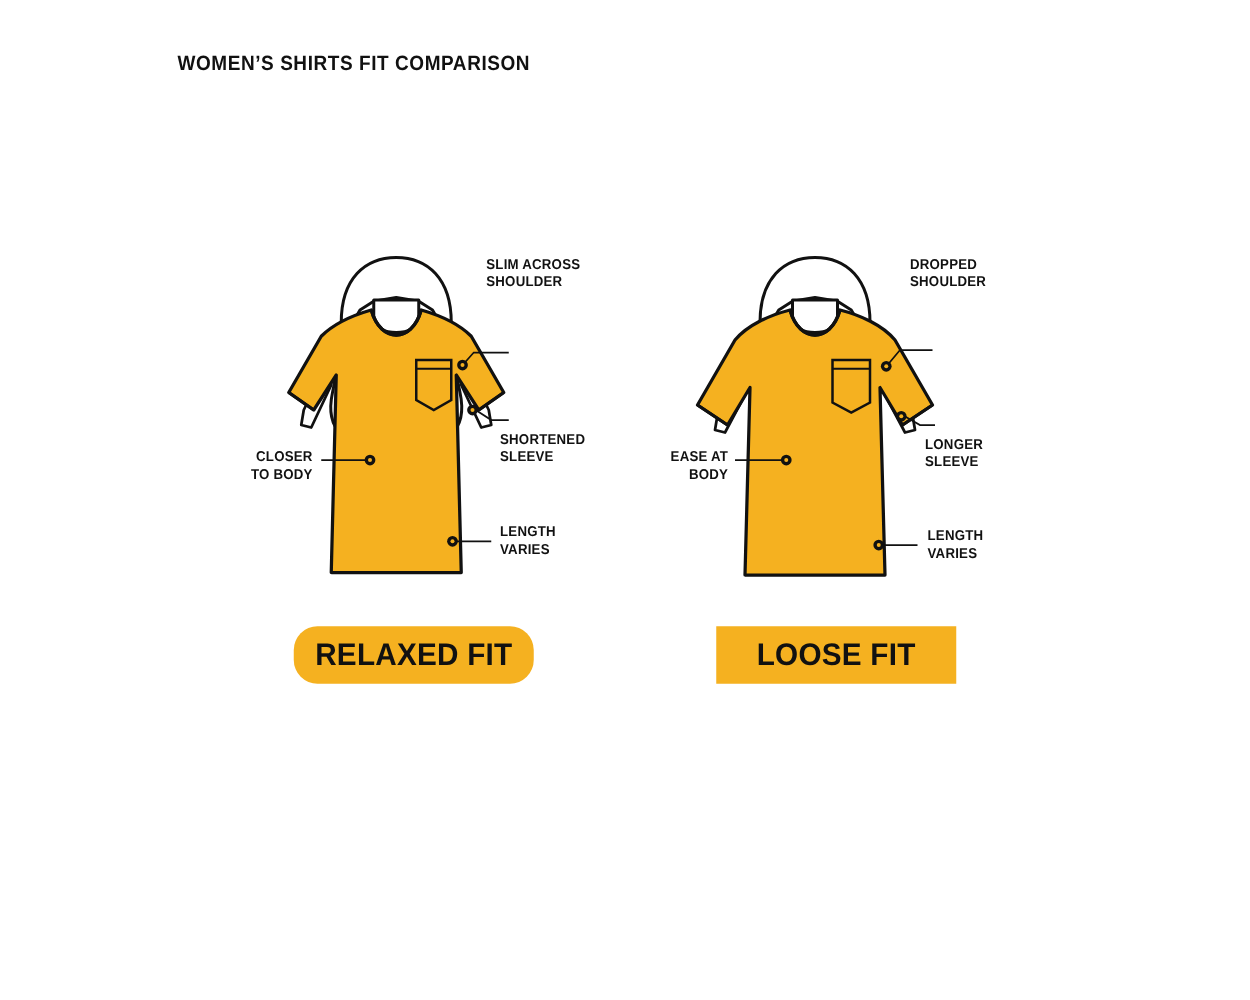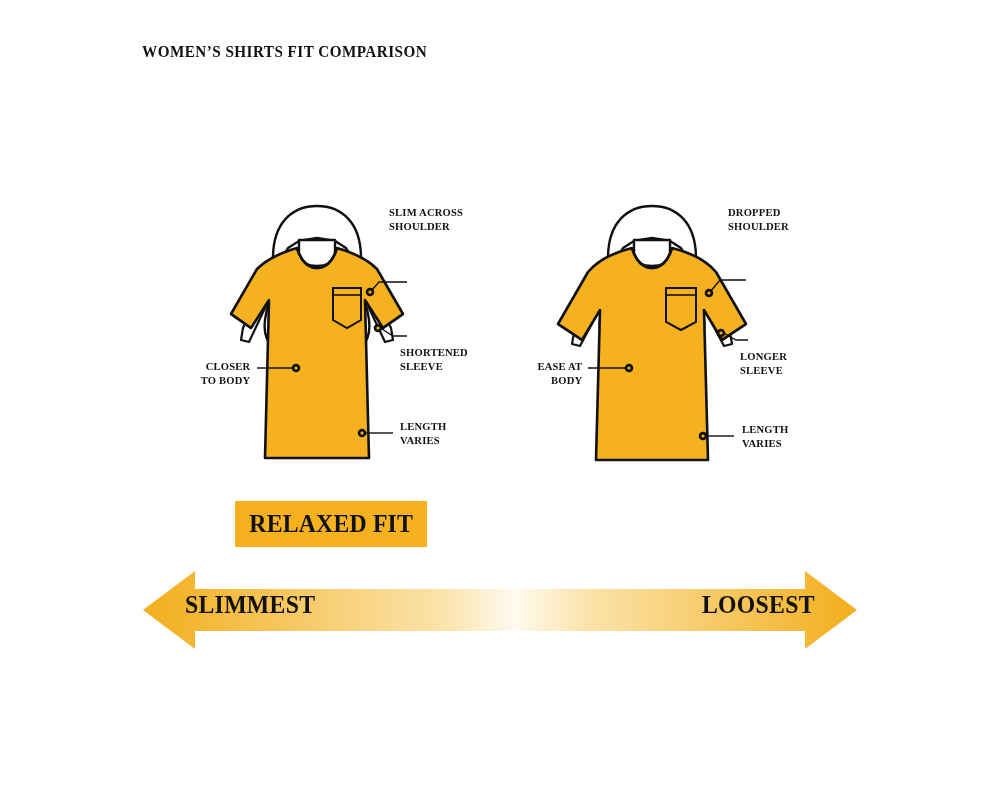--- a/index.html
+++ b/index.html
@@ -10,21 +10,20 @@
   body {
     width: 1000px;
     height: 800px;
     position: relative;
     font-family: "Liberation Sans", sans-serif;
     overflow: hidden;
   }
   .canvas {
     position: absolute;
     inset: 0;
-    font-family: Liberation Serif, serif;
   }
 
   
   .title {
     position: absolute;
     left: 142px;
     top: 42px;
     font-size: 16.5px;
     font-weight: bold;
     letter-spacing: 0.5px;
@@ -69,21 +68,21 @@
     align-items: center;
     justify-content: center;
   }
   .fit-chip span {
     font-size: 25px;
     font-weight: bold;
     color: #111111;
     letter-spacing: 0.2px;
     transform: scaleX(0.95);
   }
-  .fit-chip.left  { left: 235px; top: 501px; width: 192px; }
+  .fit-chip.left  { left: 235px; top: 501px; width: 192px; border-radius: 19px; }
   .fit-chip.right { left: 573px; top: 501px; width: 192px; }
 
   
   .scale {
     position: absolute;
     left: 143px;
     top: 565px;
     width: 714px;
     height: 90px;
   }
@@ -216,31 +215,18 @@
     <div class="callout right-align" style="right:258px; top:232px;">EASE AT
 BODY</div>
 
     <div class="callout left-align" style="left:242px; top:295px;">LENGTH
 VARIES</div>
   </div>
 
   <div class="fit-chip left">
     <span>RELAXED FIT</span>
   </div>
-
-  <div class="scale">
-    <svg width="714" height="90" viewBox="0 0 714 90">
-      <defs>
-        <linearGradient id="scaleGrad" x1="0" y1="0" x2="1" y2="0">
-          <stop offset="0" stop-color="#f2ae1c"></stop>
-          <stop offset="0.42" stop-color="#fbe3ab"></stop>
-          <stop offset="0.52" stop-color="#fefaf0"></stop>
-          <stop offset="0.62" stop-color="#fbe3ab"></stop>
-          <stop offset="1" stop-color="#f2ae1c"></stop>
-        </linearGradient>
-      </defs>
-      <path d="M0 45 L52 6 L52 24 L662 24 L662 6 L714 45 L662 84 L662 66 L52 66 L52 84 Z" fill="url(#scaleGrad)"></path>
-    </svg>
-    <div class="scale-label slimmest">SLIMMEST</div>
-    <div class="scale-label loosest">LOOSEST</div>
-  </div>
+  <div class="fit-chip right">
+    <span>LOOSE FIT</span>
+  </div>
+
 
 </div>
 
 </body></html>

